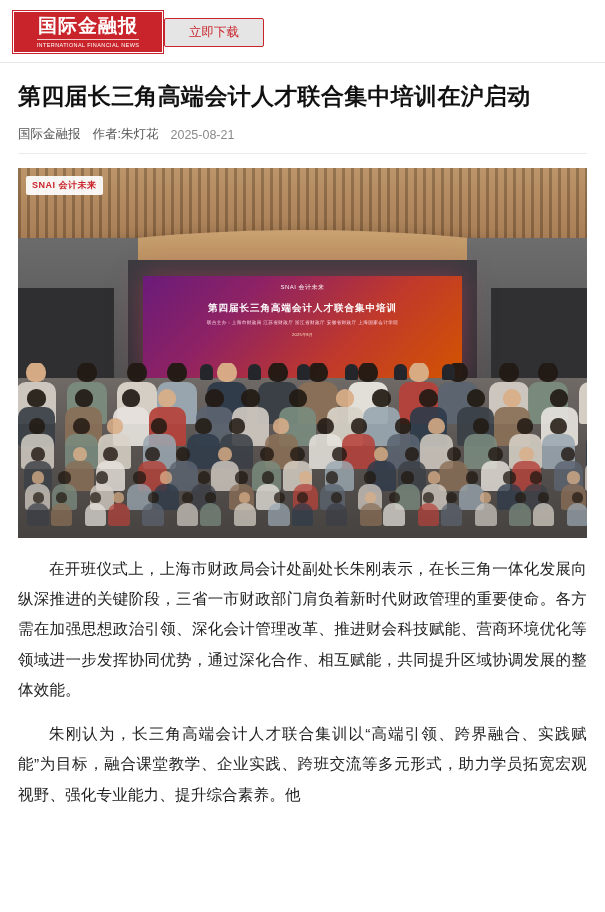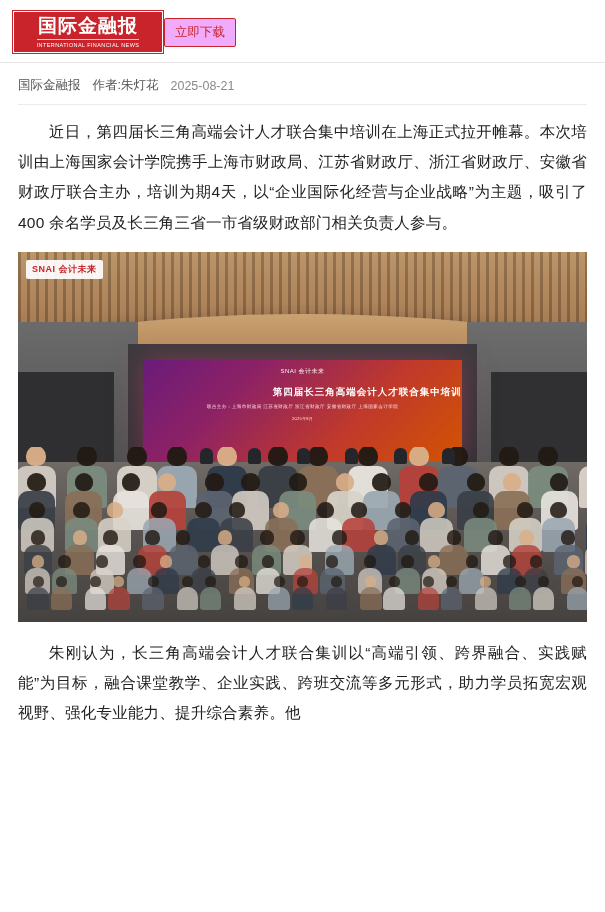--- a/index.html
+++ b/index.html
@@ -80,23 +80,23 @@
     color: #222222;
     cursor: pointer;
   }
   .nav-item .hl {
     color: #c9242b;
   }
   .download-btn {
     flex: 0 0 auto;
     border: 1px solid #c9242b;
     color: #c9242b;
-    background: #f0abfc;
+    background: #e5e5e5;
     font-size: 12.5px;
-    padding: 5px 10px;
+    padding: 5px 24px;
     border-radius: 2px;
     cursor: pointer;
     white-space: nowrap;
   }
 
   
   .article {
     padding: 14px 18px 0 18px;
   }
   .headline {
@@ -188,21 +188,21 @@
     position: absolute; left: 22%; right: 22%; top: 108px; height: 102px;
     background: linear-gradient(135deg,#6a1b7a 0%, #8e2264 30%, #c0392b 65%, #d35400 100%);
     box-shadow: 0 0 26px rgba(180,60,90,.55);
   }
   .screen-logo {
     position: absolute; left: 50%; transform: translateX(-50%);
     top: 7px; font-size: 6px; color: #fff; letter-spacing: .5px; opacity: .95;
   }
   .screen-title {
     position: absolute; left: 0; right: 0; top: 26px;
-    text-align: right; color: #ffffff; font-size: 9.5px; font-weight: bold;
+    text-align: center; color: #ffffff; font-size: 9.5px; font-weight: bold;
     letter-spacing: 1px;
   }
   .screen-sub {
     position: absolute; left: 0; right: 0; top: 44px;
     text-align: center; color: #ffd9e6; font-size: 4.6px; letter-spacing: .4px;
   }
   .screen-sub2 {
     position: absolute; left: 0; right: 0; top: 56px;
     text-align: center; color: #ffe7c2; font-size: 4px; letter-spacing: .3px;
   }
@@ -249,28 +249,28 @@
         <div class="logo-cn">国际金融报</div>
         <div class="logo-en">INTERNATIONAL FINANCIAL NEWS</div>
       </div>
     </div>
 
 
     <div class="download-btn">立即下载</div>
   </div>
 
   <div class="article">
+    <h1 class="headline">第四届长三角高端会计人才联合集中培训在沪启动</h1>
 
     <div class="meta">
       <span class="src">国际金融报</span>
       <span class="author">作者:朱灯花</span>
       <span class="date">2025-08-21</span>
     </div>
 
-    <p class="body">近日，第四届长三角高端会计人才联合集中培训在上海正式拉开帷幕。本次培训由上海国家会计学院携手上海市财政局、江苏省财政厅、浙江省财政厅、安徽省财政厅联合主办，培训为期4天，以“企业国际化经营与企业战略”为主题，吸引了400 余名学员及长三角三省一市省级财政部门相关负责人参与。</p>
 
     <div class="figure">
       <div class="photo">
         <div class="ceiling"></div>
         <div class="ceiling-arc"></div>
         <div class="wall-left"></div>
         <div class="wall-right"></div>
         <div class="stage-back"></div>
         <div class="panel-dark-l"></div>
         <div class="panel-dark-r"></div>
@@ -476,15 +476,16 @@
         <div class="photo-badge">SNAI 会计未来</div>
       <div class="seated" style="left: 32%;"></div>
           <div class="seated" style="left: 40.5%;"></div>
           <div class="seated" style="left: 49%;"></div>
           <div class="seated" style="left: 57.5%;"></div>
           <div class="seated" style="left: 66%;"></div>
           <div class="seated" style="left: 74.5%;"></div>
         </div>
     </div>
 
+    <p class="body">在开班仪式上，上海市财政局会计处副处长朱刚表示，在长三角一体化发展向纵深推进的关键阶段，三省一市财政部门肩负着新时代财政管理的重要使命。各方需在加强思想政治引领、深化会计管理改革、推进财会科技赋能、营商环境优化等领域进一步发挥协同优势，通过深化合作、相互赋能，共同提升区域协调发展的整体效能。</p>
     <p class="body">朱刚认为，长三角高端会计人才联合集训以“高端引领、跨界融合、实践赋能”为目标，融合课堂教学、企业实践、跨班交流等多元形式，助力学员拓宽宏观视野、强化专业能力、提升综合素养。他</p>
   </div>
 </div>
 
 </body></html>

